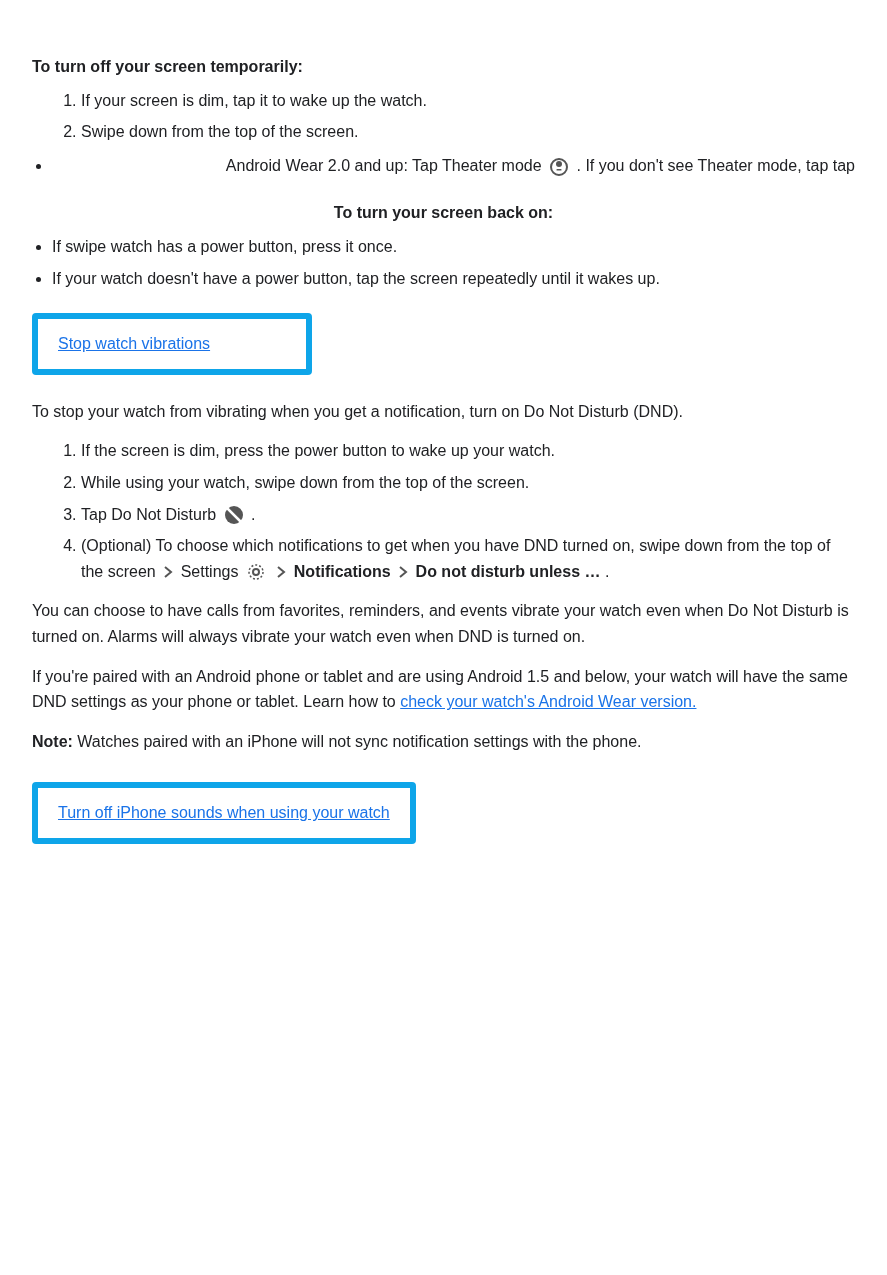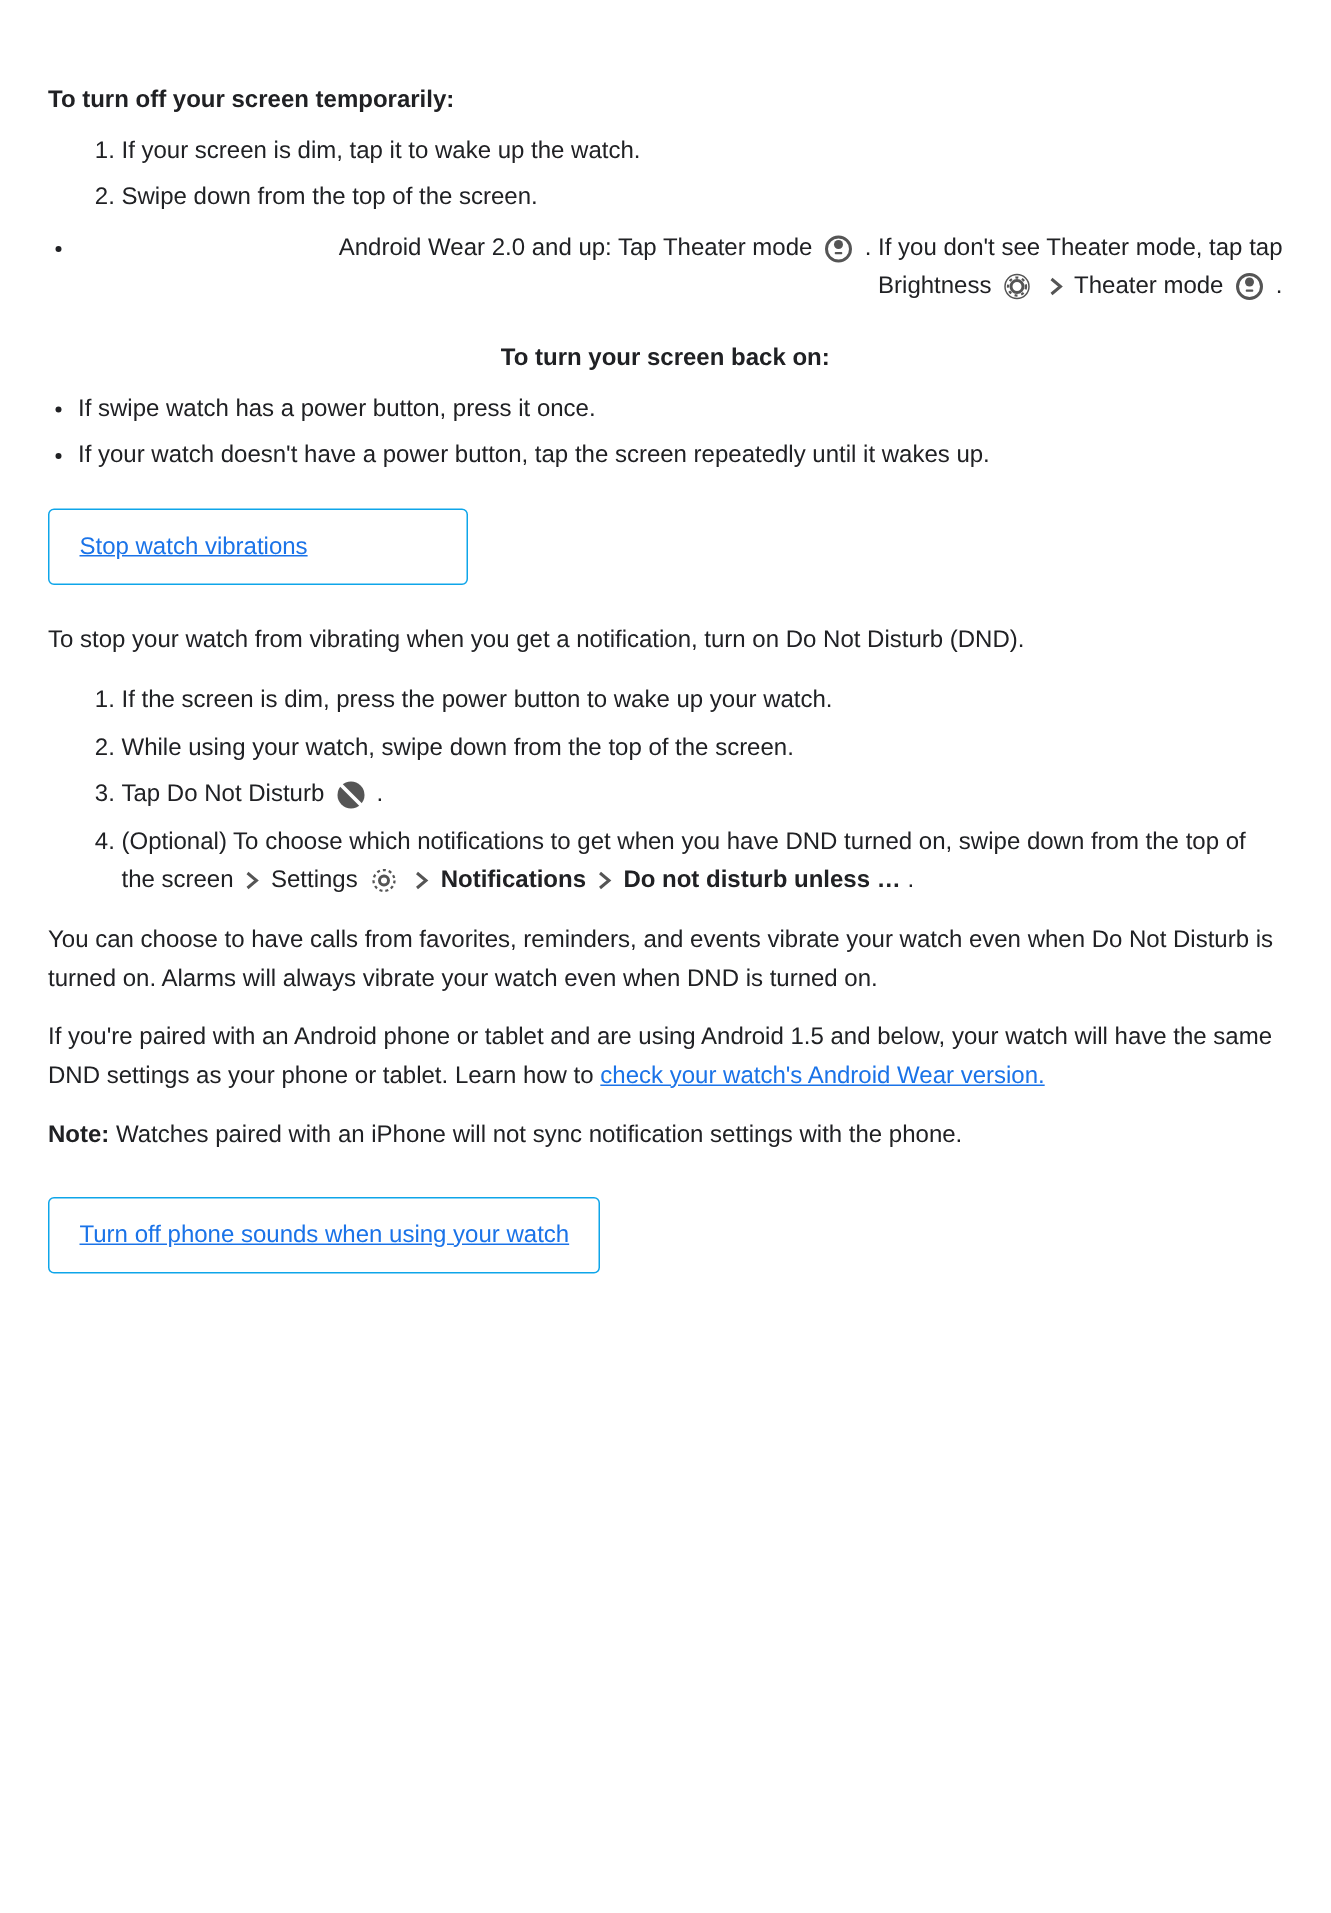--- a/index.html
+++ b/index.html
@@ -16,21 +16,21 @@
     ol { margin: 8px 0 8px 49px; }
     ol li { margin-bottom: 6px; }
     ul { margin: 8px 0 8px 24px; list-style: disc; }
     ul li { margin-bottom: 6px; }
     .section-heading {
       font-weight: bold;
       margin: 30px 0 8px 0;
     }
     .link-box {
       display: inline-block;
-      border: 1px solid #0ea5e9;
+      border: 6px solid #0ea5e9;
       border-radius: 4px;
       padding: 12px 20px;
       margin: 10px 0;
       min-width: 280px;
     }
     .link-box a, a.inline-link {
       color: #1a73e8;
       text-decoration: underline;
       cursor: pointer;
     }
@@ -70,41 +70,20 @@
     <span>Android Wear 2.0 and up: Tap Theater mode</span>
     
     <svg class="inline-icon" viewBox="0 0 22 22" xmlns="http://www.w3.org/2000/svg">
       <circle cx="11" cy="11" r="8" fill="none" stroke="#555" stroke-width="2"></circle>
       <circle cx="11" cy="8" r="3" fill="#555"></circle>
       <rect x="8.5" y="13" width="5" height="1.5" rx="0.5" fill="#555"></rect>
     </svg>
     <span>. If you don't see Theater mode, tap</span>
     <span> tap</span>
     <br>
-    <span style="margin-left: 0px;">
-      <span>Brightness</span>
-      
-      <svg class="inline-icon" viewBox="0 0 22 22" xmlns="http://www.w3.org/2000/svg">
-        <circle cx="11" cy="11" r="4" fill="none" stroke="#555" stroke-width="2"></circle>
-        <circle cx="11" cy="11" r="6" fill="none" stroke="#555" stroke-width="1.5" stroke-dasharray="2 2.5"></circle>
-        <circle cx="11" cy="11" r="8" fill="none" stroke="#555" stroke-width="1"></circle>
-      </svg>
-      
-      <svg class="chevron" viewBox="0 0 14 14" xmlns="http://www.w3.org/2000/svg">
-        <polyline points="4,2 10,7 4,12" fill="none" stroke="#555" stroke-width="2"></polyline>
-      </svg>
-      <span>Theater mode</span>
-      
-      <svg class="inline-icon" viewBox="0 0 22 22" xmlns="http://www.w3.org/2000/svg">
-        <circle cx="11" cy="11" r="8" fill="none" stroke="#555" stroke-width="2"></circle>
-        <circle cx="11" cy="8" r="3" fill="#555"></circle>
-        <rect x="8.5" y="13" width="5" height="1.5" rx="0.5" fill="#555"></rect>
-      </svg>
-      <span>.</span>
-    </span>
   </li>
 </ul>
 
 <p class="section-heading heading-space">To turn your screen back on:</p>
 
 <ul style="list-style: disc; margin-left: 20px;">
   <li>If swipe watch has a power button, press it once.</li>
   <li>If your watch doesn't have a power button, tap the screen repeatedly until it wakes up.</li>
 </ul>
 
@@ -157,17 +136,17 @@
 <p class="para" style="margin-top:10px;">
   <span>If you're paired with an Android phone or tablet and are using Android 1.5 and below, your watch will have the same DND settings as your phone or tablet. Learn how to</span>
   <a class="inline-link" href="#">check your watch's Android Wear version.</a>
 </p>
 
 <p class="para" style="margin-top:10px;">
   <span class="note-bold">Note:</span><span> Watches paired with an iPhone will not sync notification settings with the phone.</span>
 </p>
 
 <div class="link-box" style="margin-top:14px;">
-  <a class="inline-link" href="#">Turn off phone sounds when using your watch</a>
+  <a class="inline-link" href="#">Turn off iPhone sounds when using your watch</a>
 </div>
 
 
 
 
 </body></html>

